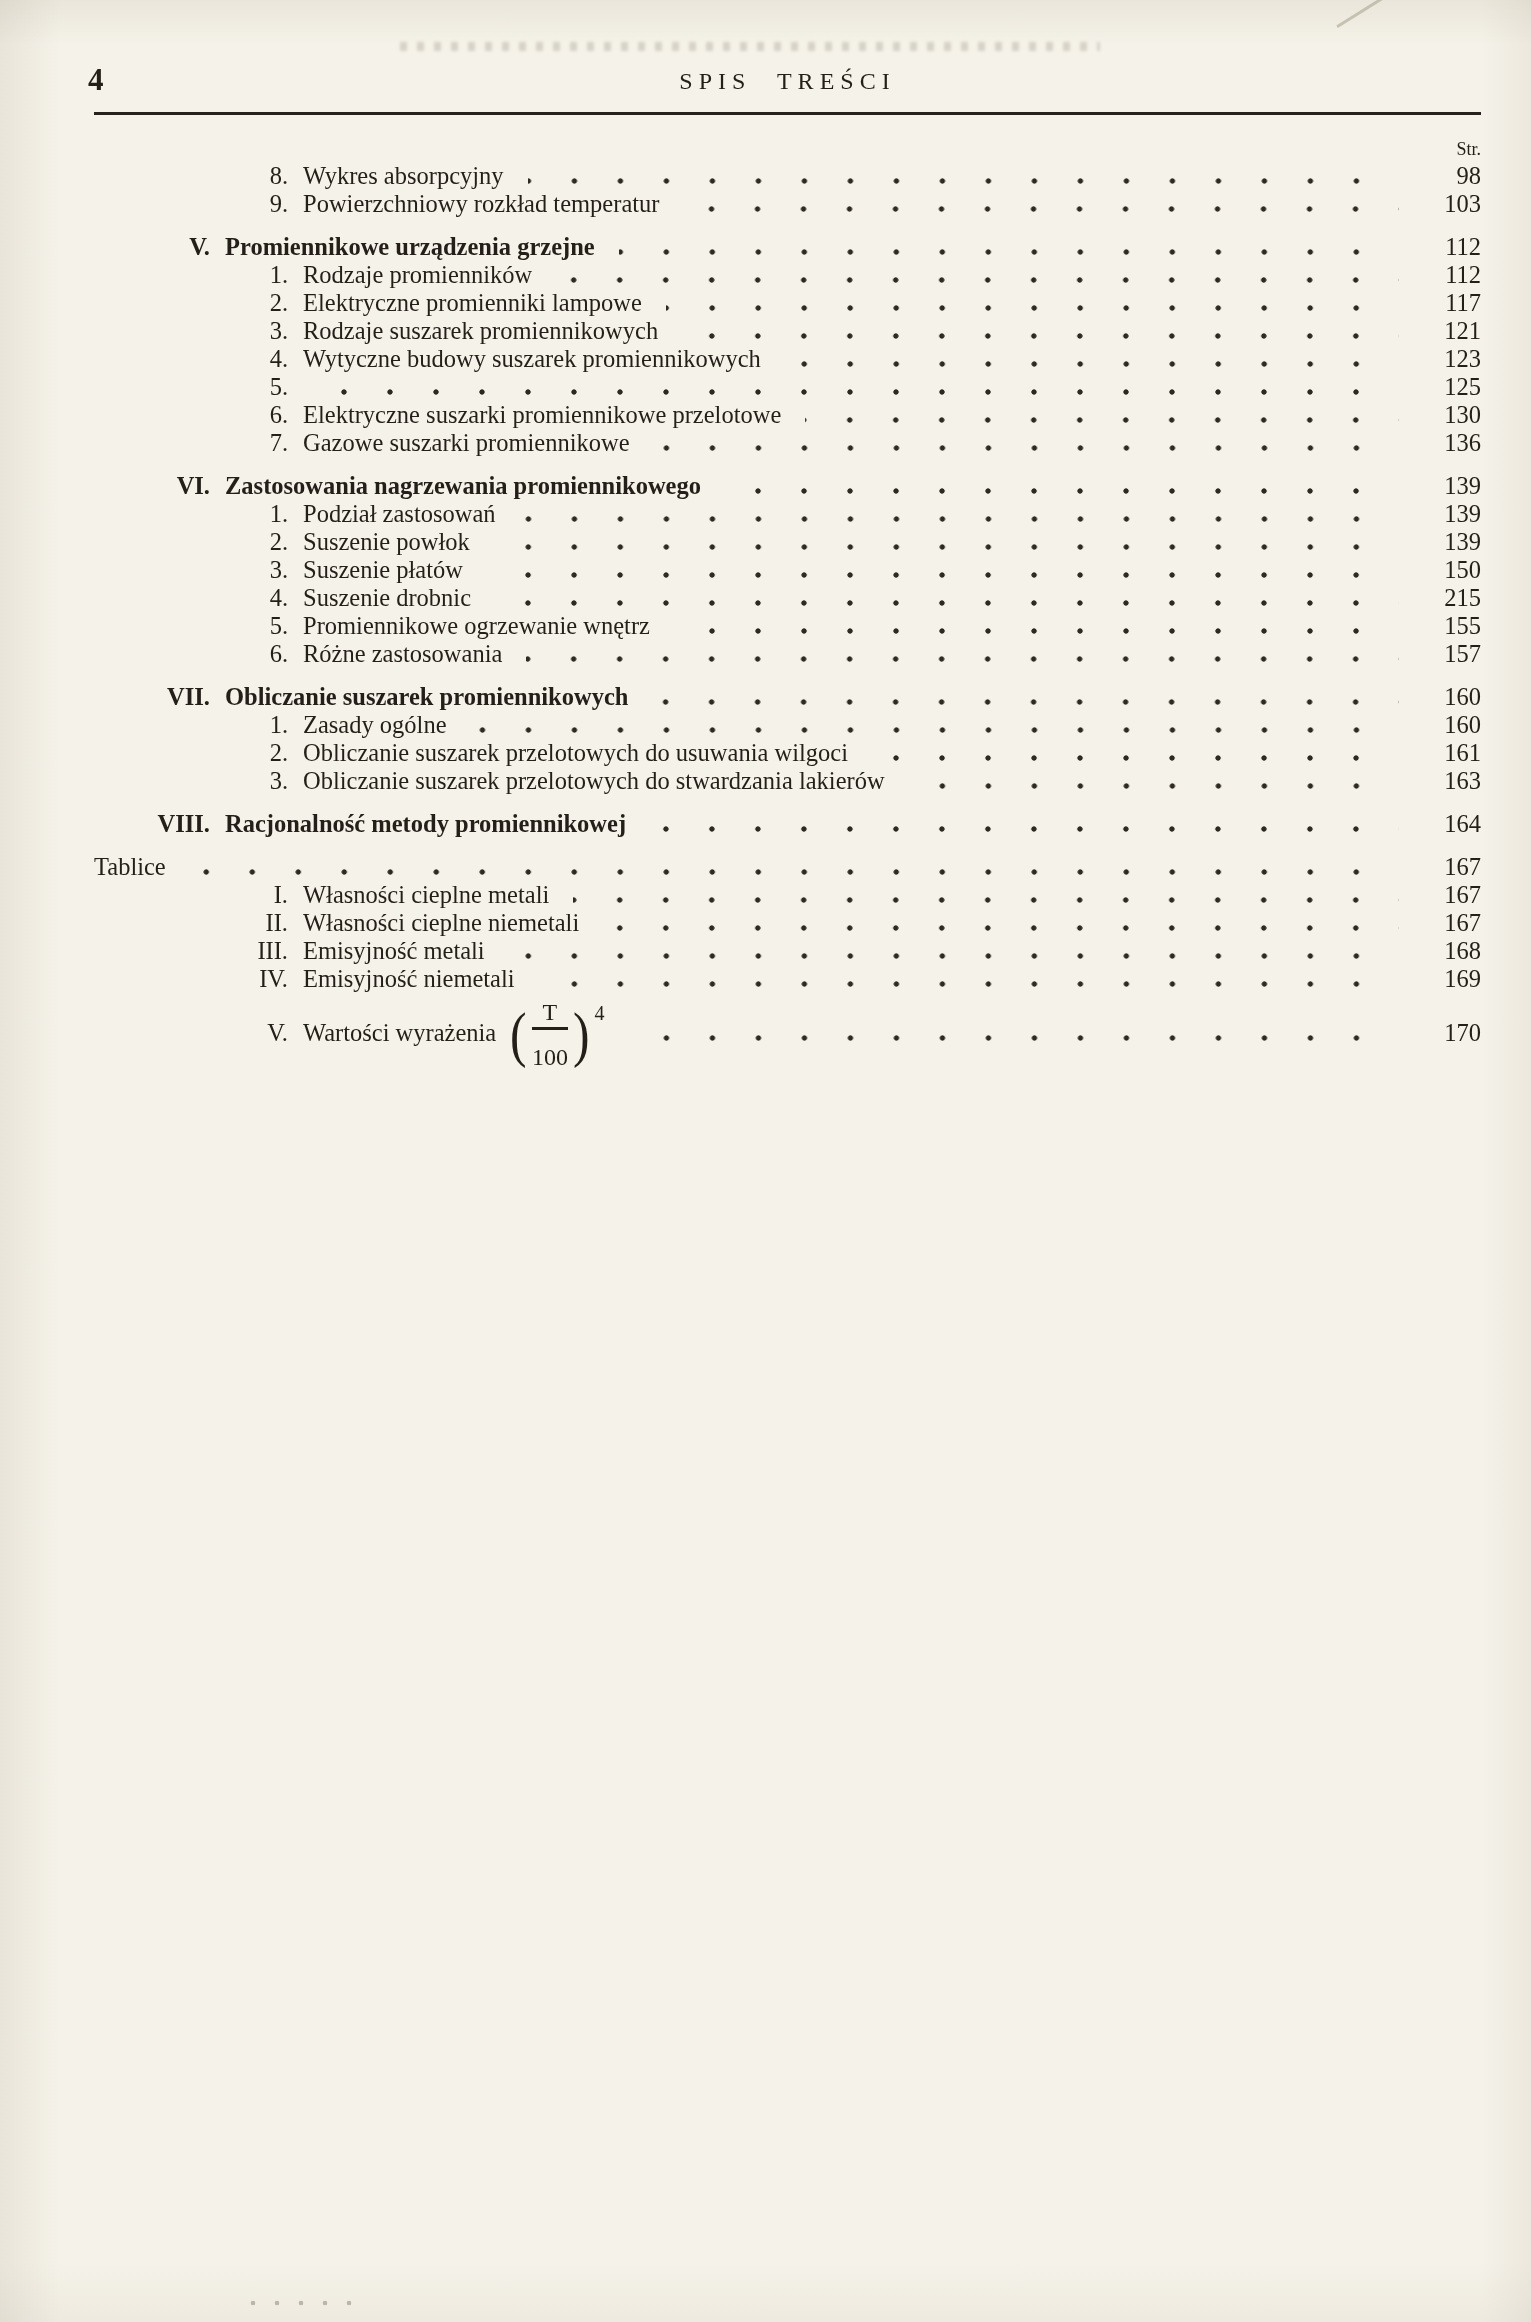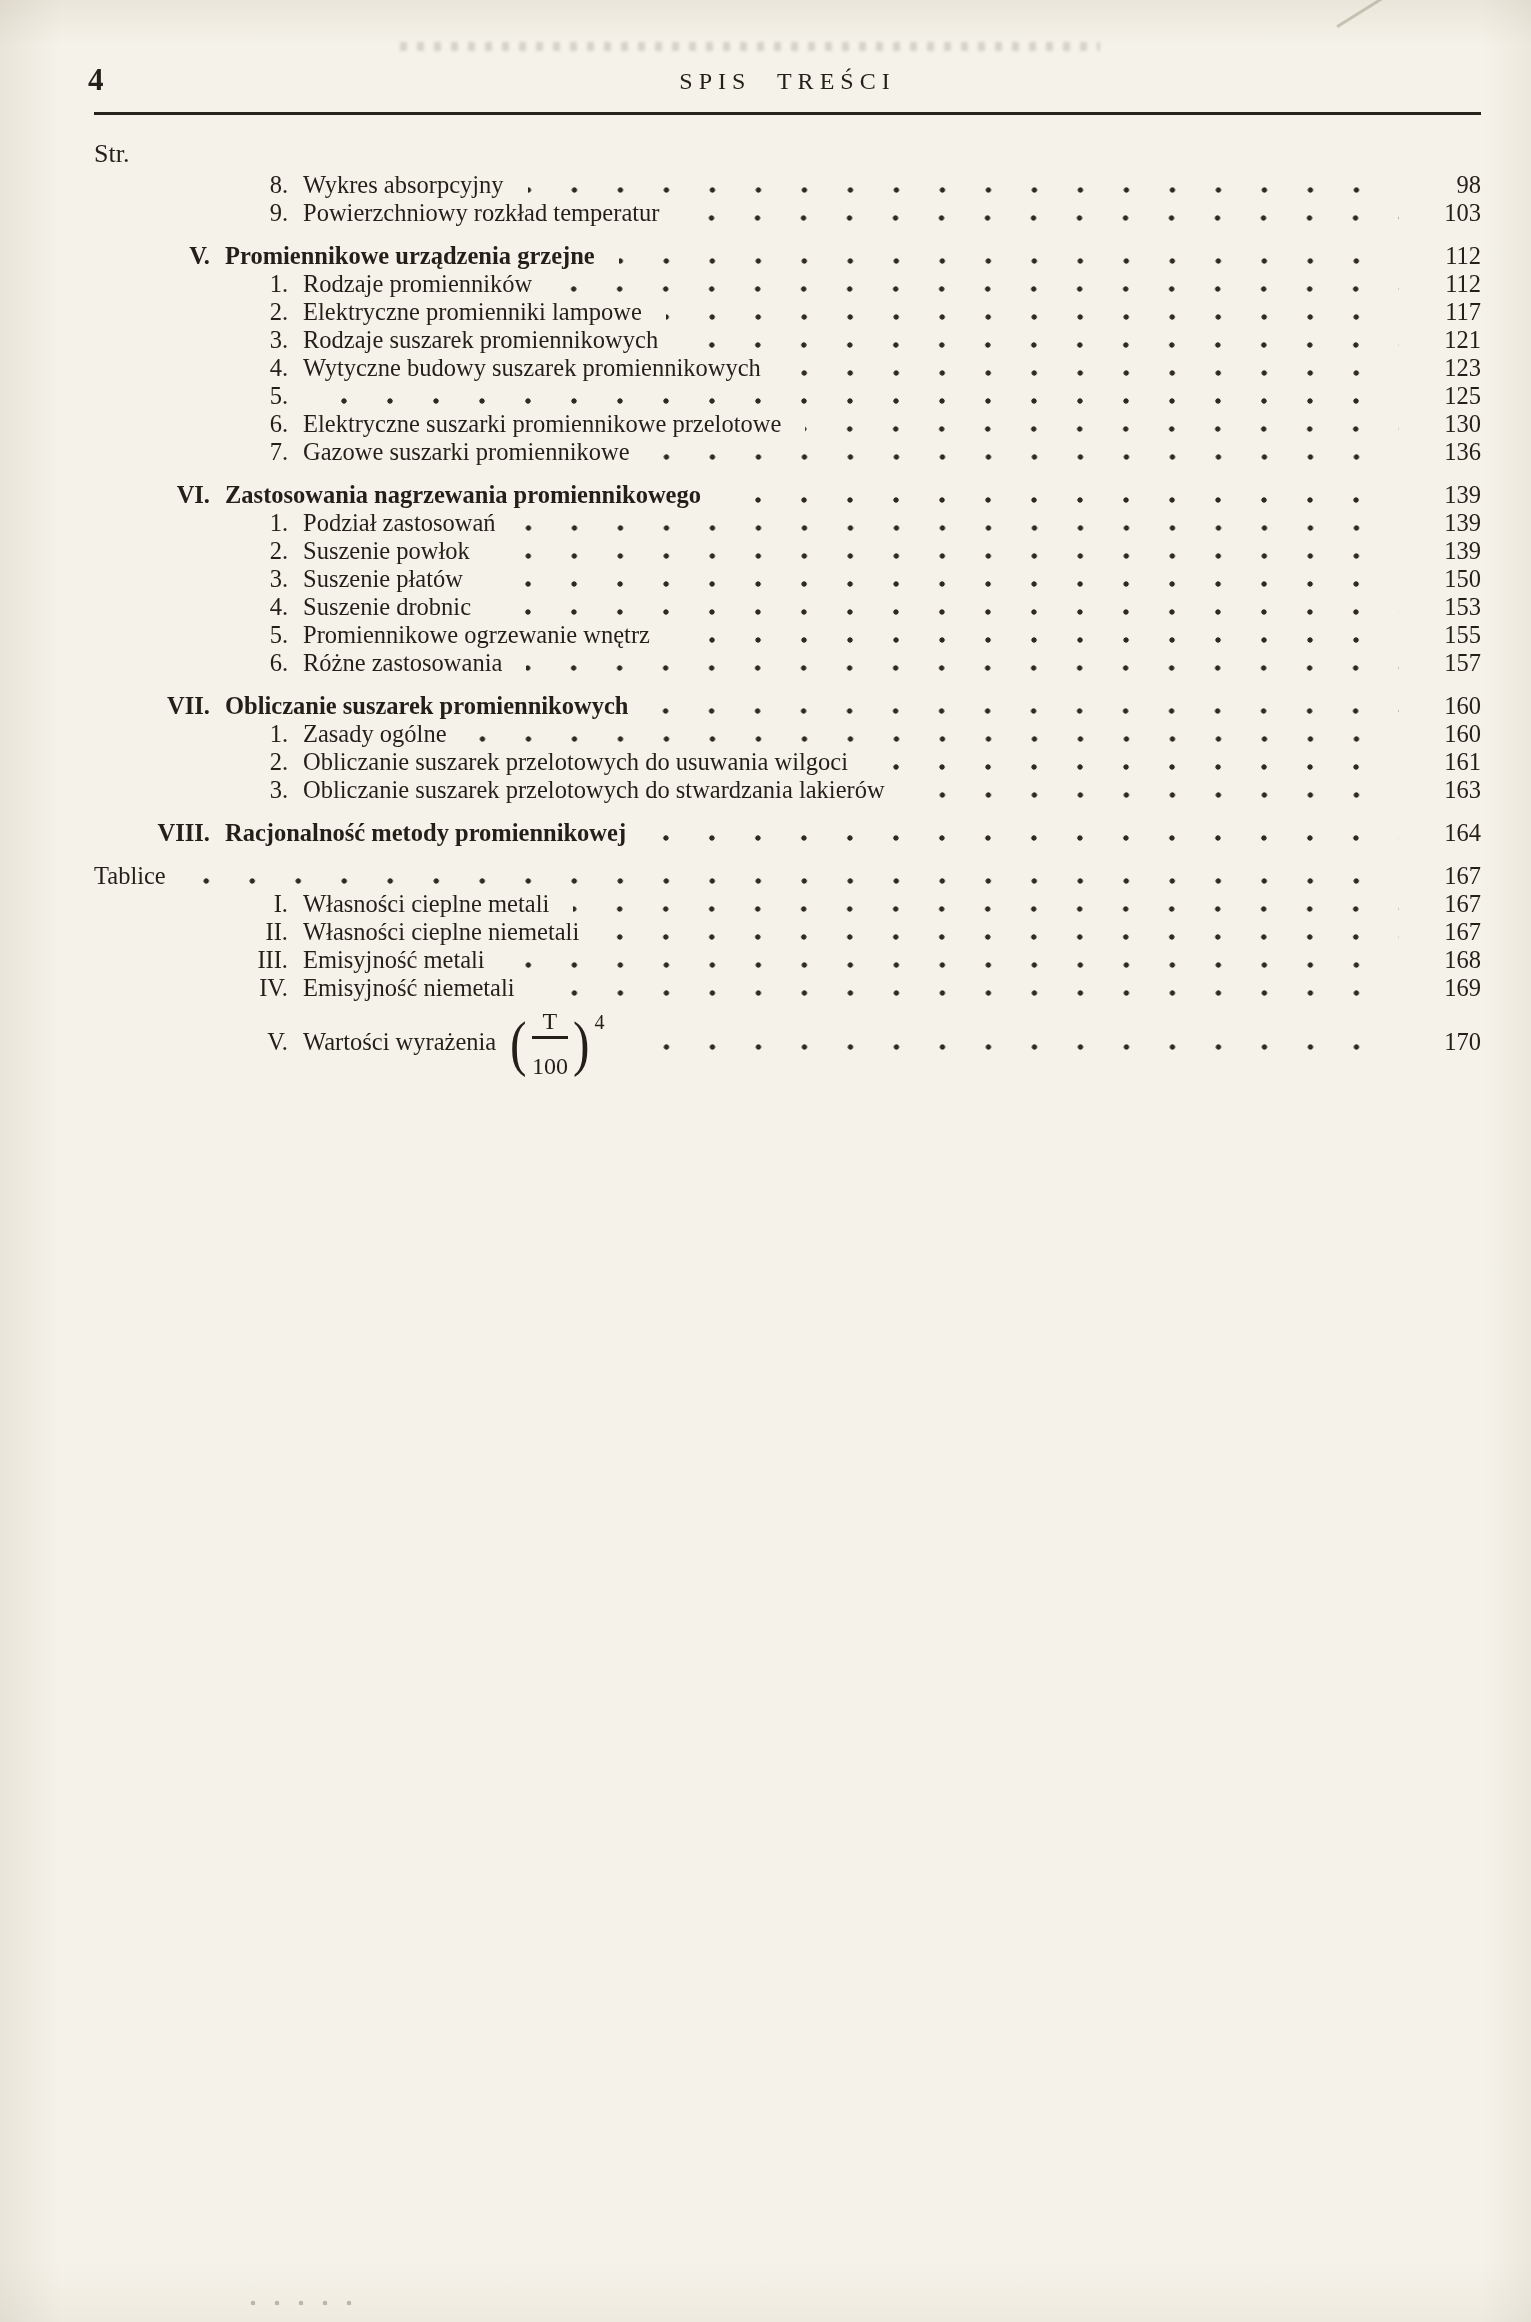--- a/index.html
+++ b/index.html
@@ -41,21 +41,21 @@
 
   
   .header{position:relative;height:46px;}
   .pagenum{position:absolute;left:-6px;top:4px;font-size:31px;font-weight:700;}
   .htitle{
     display:block;text-align:center;font-size:24px;
     letter-spacing:6px;word-spacing:14px;padding-top:10px;
   }
   .rule{border-top:3px solid #28231c;margin-top:8px;}
 
-  .str-label{font-size:26px;margin:24px 0 2px 0;}
+  .str-label{text-align:right;font-size:18px;margin:24px 0 2px 0;}
 
   
   .row{
     display:flex;align-items:baseline;
     font-size:24.5px;line-height:28px;
   }
   .gap-before{margin-top:15px;}
   .num{flex:0 0 auto;text-align:right;white-space:nowrap;}
   .lvl-roman > .num{width:116px;font-weight:700;}
   .lvl-item  > .num{width:194px;}
@@ -185,21 +185,21 @@
         <div class="row lvl-item">
     <span class="num">3.</span>
     <span class="title">Suszenie płatów</span>
     <span class="leader"></span>
     <span class="page-no">150</span>
   </div>
         <div class="row lvl-item">
     <span class="num">4.</span>
     <span class="title">Suszenie drobnic</span>
     <span class="leader"></span>
-    <span class="page-no">153</span>
+    <span class="page-no">215</span>
   </div>
         <div class="row lvl-item">
     <span class="num">5.</span>
     <span class="title">Promiennikowe ogrzewanie wnętrz</span>
     <span class="leader"></span>
     <span class="page-no">155</span>
   </div>
         <div class="row lvl-item">
     <span class="num">6.</span>
     <span class="title">Różne zastosowania</span>

